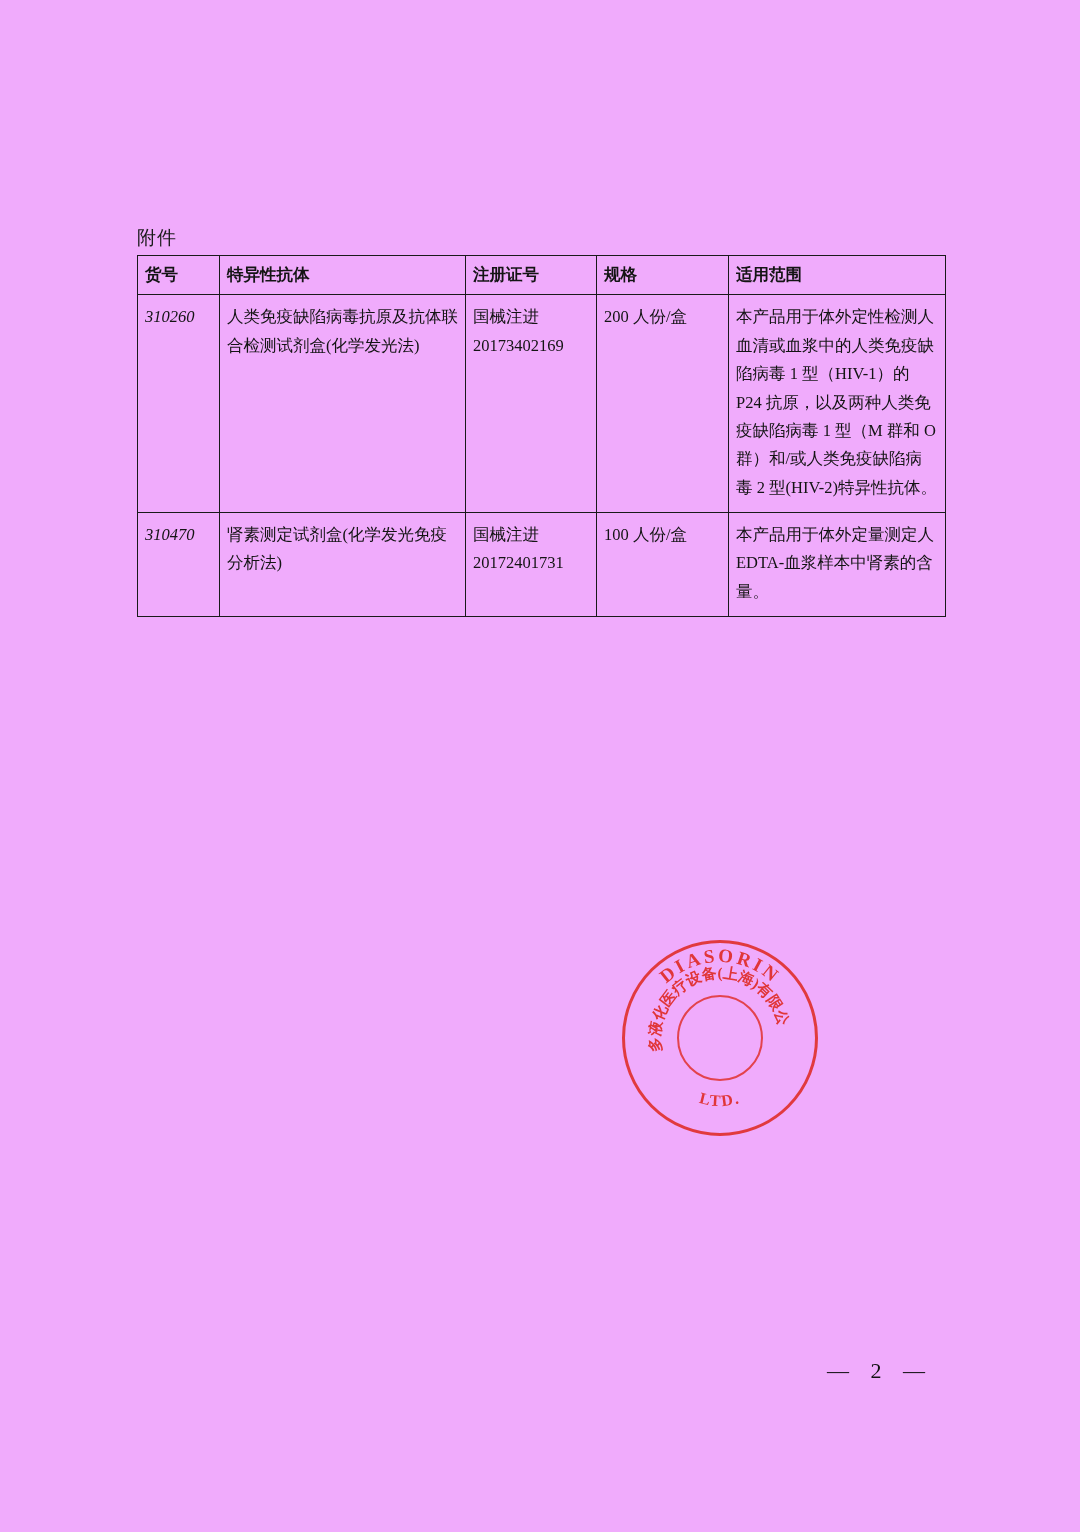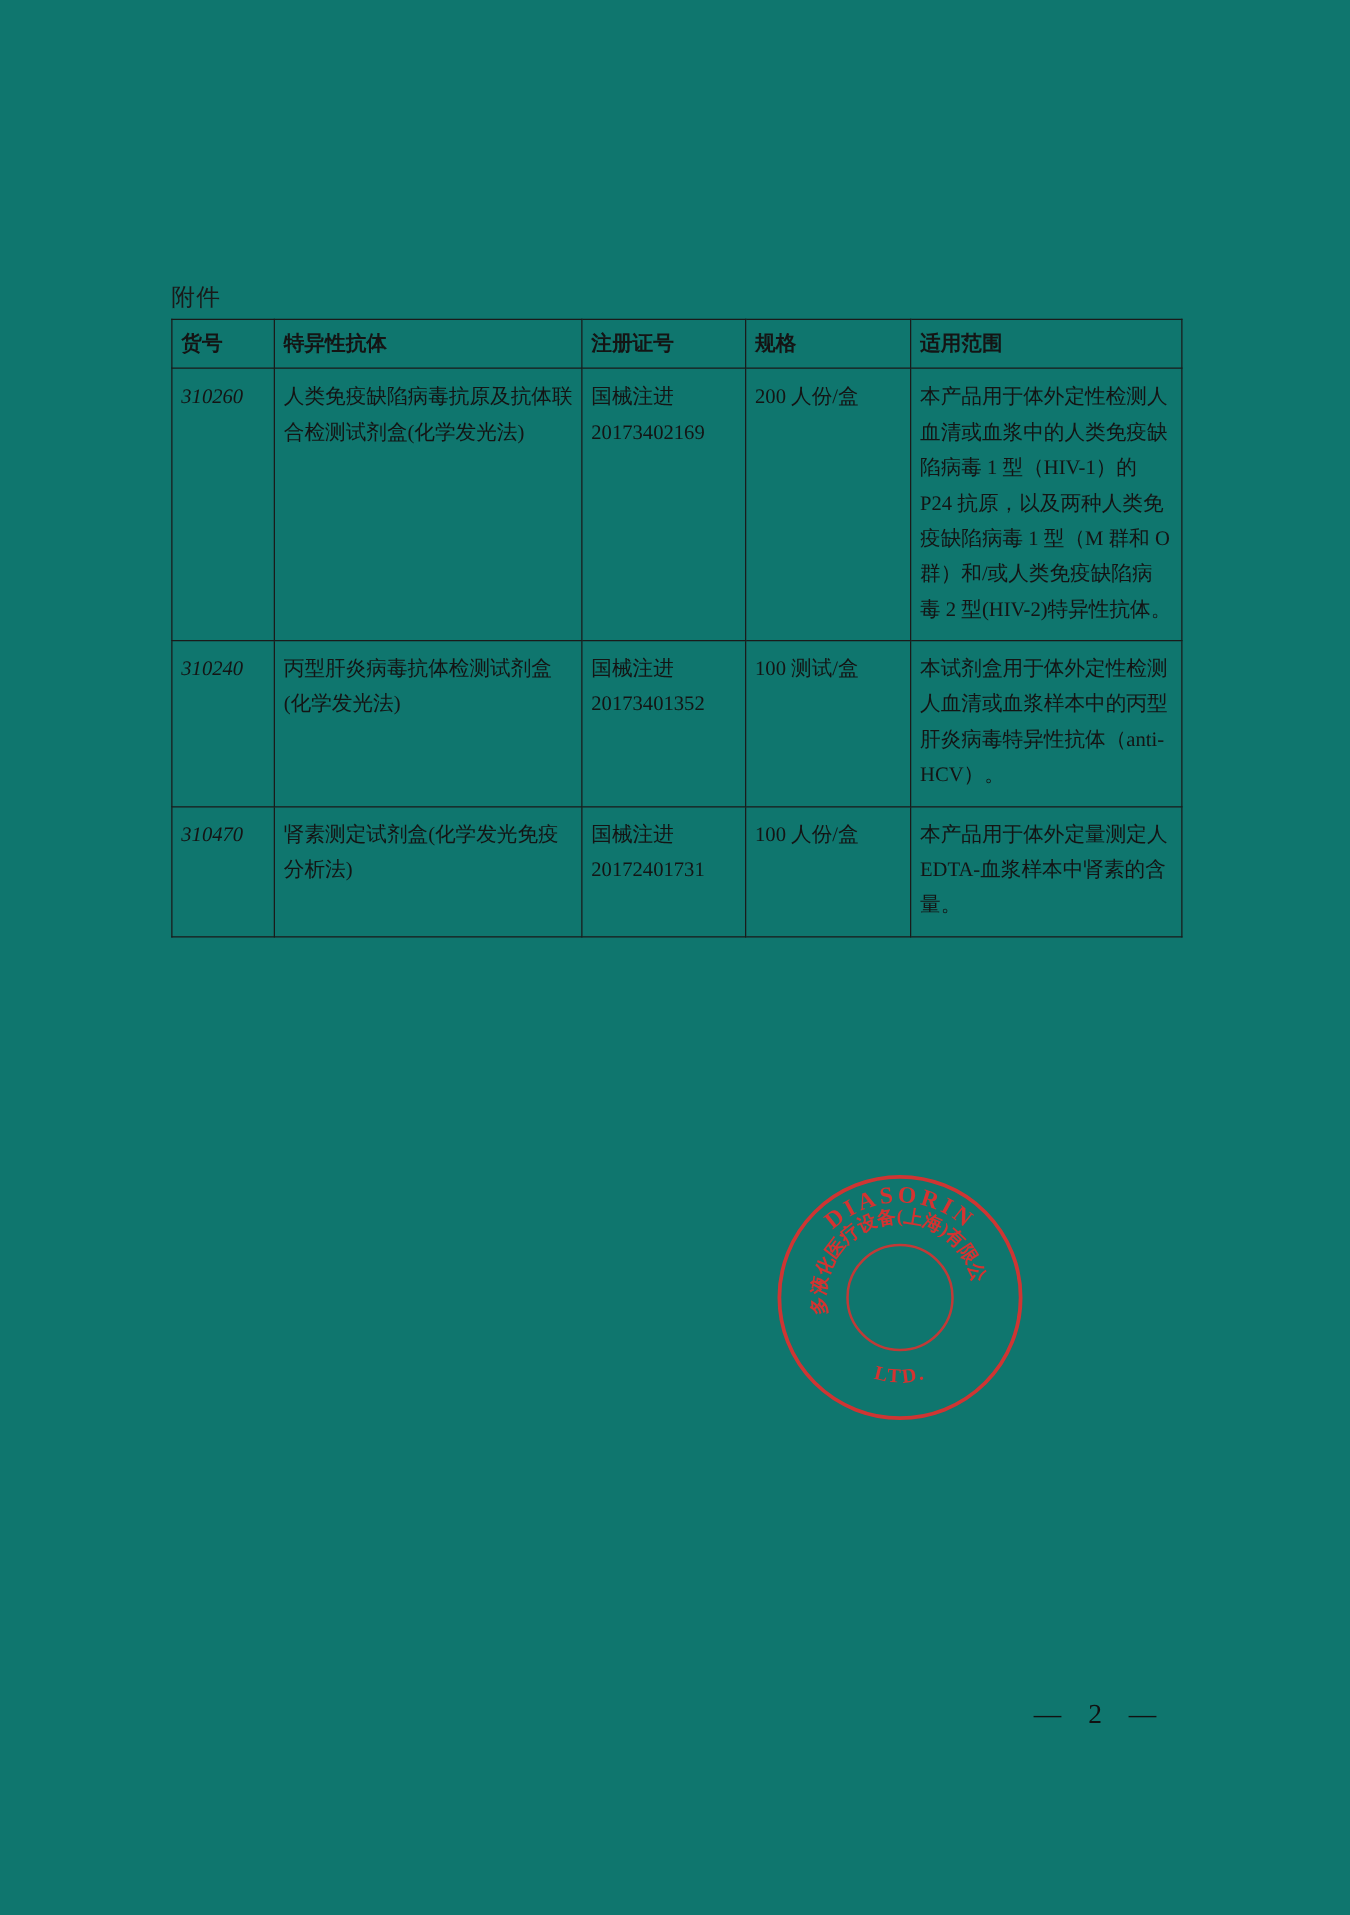--- a/index.html
+++ b/index.html
@@ -12,21 +12,21 @@
     height: 1532px;
     position: relative;
     font-family: "Liberation Serif", "DejaVu Serif", serif;
     color: #111;
     overflow: hidden;
   }
 
   .page {
     position: absolute;
     inset: 0;
-    background: #0f766e;
+    background: #f0abfc;
   }
 
   .attachment-label {
     position: absolute;
     left: 137px;
     top: 225px;
     font-size: 19px;
     letter-spacing: 1px;
     color: #1a1a1a;
   }
@@ -170,27 +170,20 @@
       </tr>
     </thead>
     <tbody>
       <tr class="row-tall">
         <td class="code">310260</td>
         <td class="name">人类免疫缺陷病毒抗原及抗体联合检测试剂盒(化学发光法)</td>
         <td>国械注进20173402169</td>
         <td>200 人份/盒</td>
         <td class="scope">本产品用于体外定性检测人血清或血浆中的人类免疫缺陷病毒 1 型（HIV-1）的 P24 抗原，以及两种人类免疫缺陷病毒 1 型（M 群和 O 群）和/或人类免疫缺陷病毒 2 型(HIV-2)特异性抗体。</td>
       </tr>
-      <tr class="row-mid">
-        <td class="code">310240</td>
-        <td class="name">丙型肝炎病毒抗体检测试剂盒(化学发光法)</td>
-        <td>国械注进20173401352</td>
-        <td>100 测试/盒</td>
-        <td class="scope">本试剂盒用于体外定性检测人血清或血浆样本中的丙型肝炎病毒特异性抗体（anti-HCV）。</td>
-      </tr>
       <tr class="row-xsmall">
         <td class="code">310470</td>
         <td class="name">肾素测定试剂盒(化学发光免疫分析法)</td>
         <td>国械注进20172401731</td>
         <td>100 人份/盒</td>
         <td class="scope">本产品用于体外定量测定人 EDTA-血浆样本中肾素的含量。</td>
       </tr>
     </tbody>
   </table>
 

